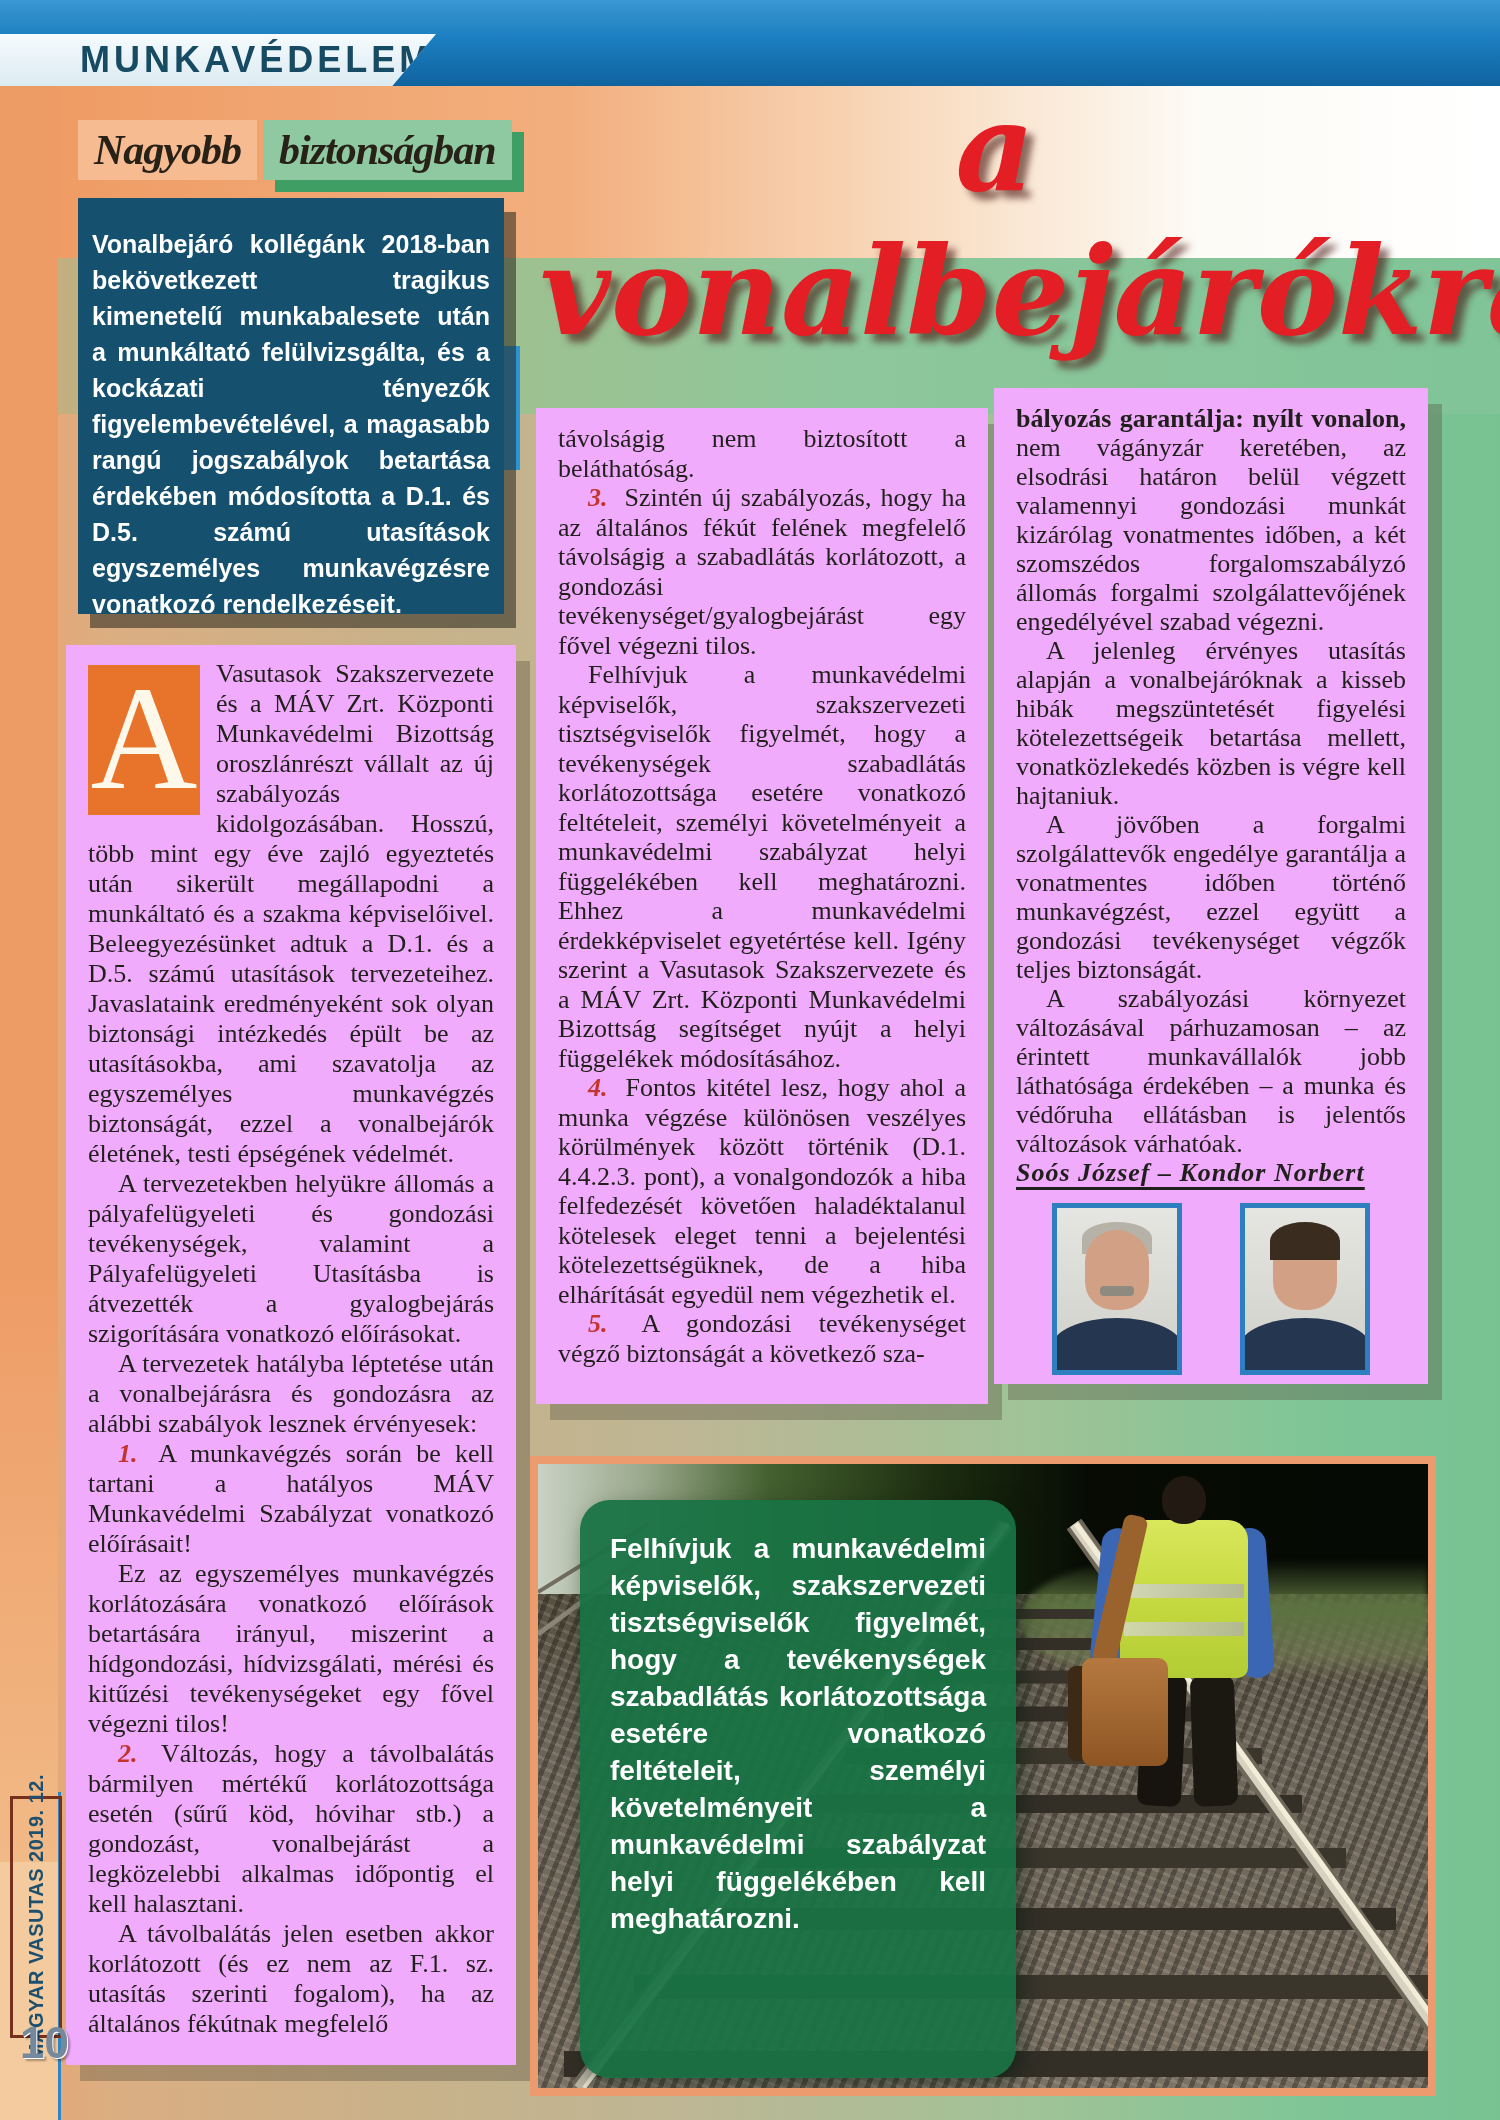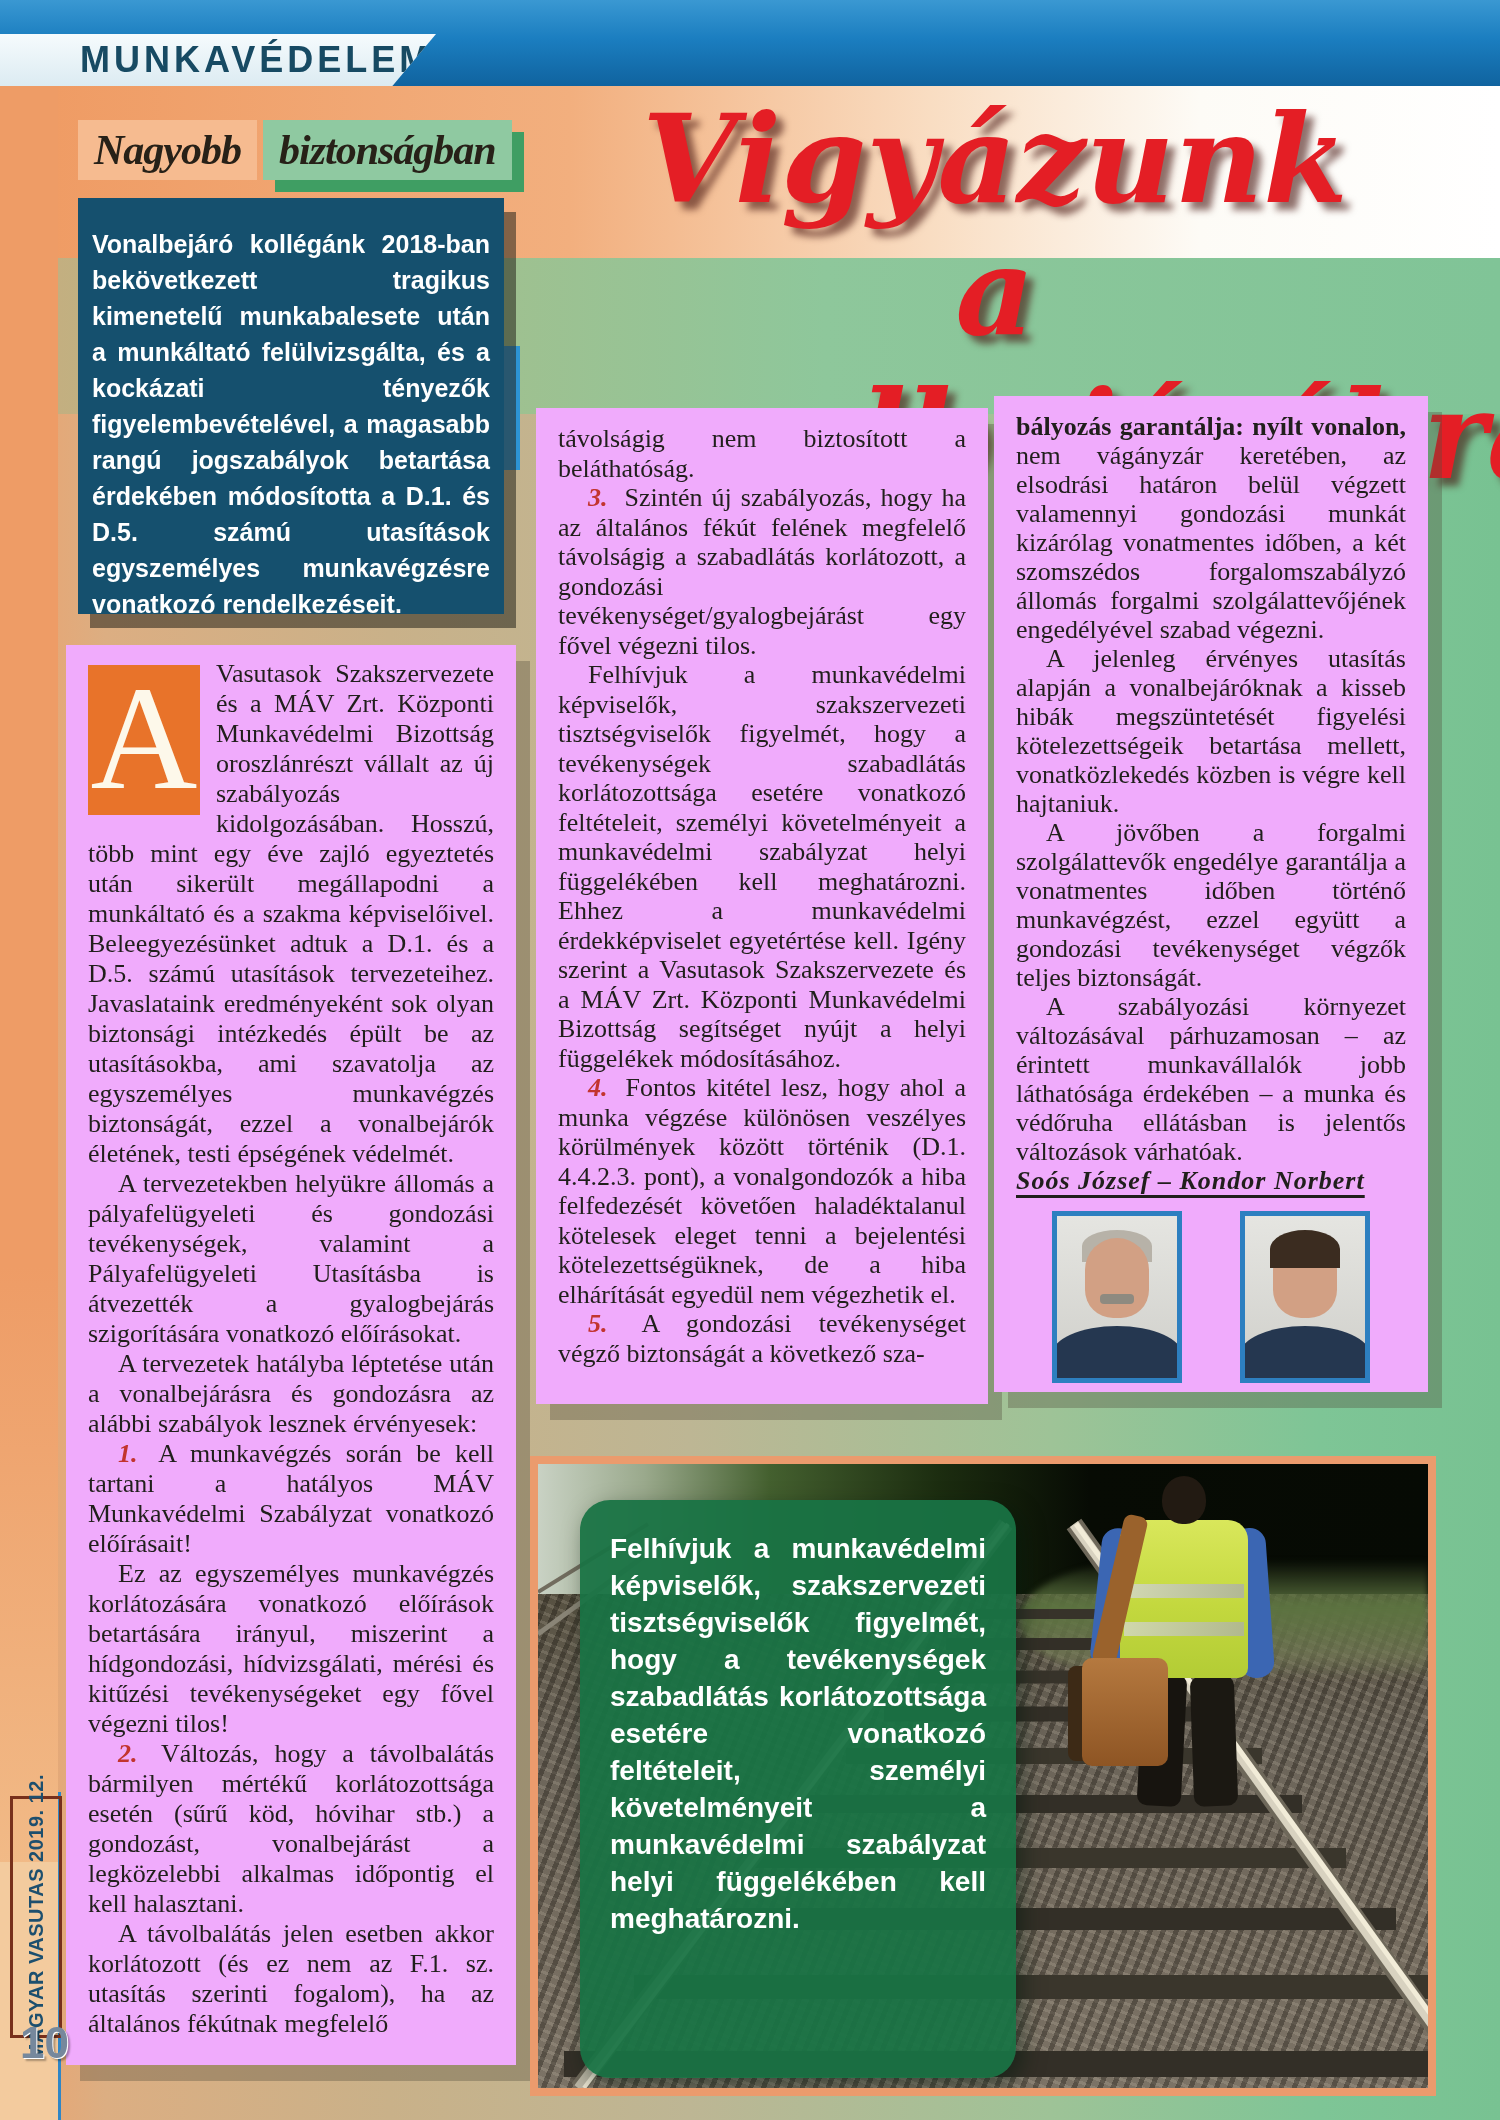--- a/index.html
+++ b/index.html
@@ -57,21 +57,21 @@
 
   .panel1{left:66px;top:645px;width:450px;height:1420px;padding:14px 22px 0 22px;}
   .panel1 p{font-size:26px;line-height:30px;}
   .dropcap{float:left;width:112px;height:150px;background:#e8732a;color:#fdf8ea;
          font-family:"Liberation Serif",serif;font-size:148px;line-height:146px;
          text-align:center;margin:6px 16px 4px 0;}
 
   .panel2{left:536px;top:408px;width:452px;height:996px;padding:16px 22px;}
   .panel2 p{font-size:26px;line-height:29.5px;}
 
-  .panel3{left:994px;top:396px;width:434px;height:996px;padding:16px 22px;}
+  .panel3{left:994px;top:388px;width:434px;height:996px;padding:16px 22px;}
   .panel3 p{font-size:26px;line-height:29px;}
   .author{margin-top:20px;text-align:center;font-family:Liberation Serif, serif;
          font-style:italic;font-weight:bold;font-size:32px;letter-spacing:1px;color:#3f3d35;
          text-decoration:underline;text-decoration-thickness:3px;text-underline-offset:6px;}
 
   .ports{display:flex;justify-content:center;gap:58px;margin-top:16px;}
   .portrait{width:120px;height:162px;border:5px solid #2d7fc0;position:relative;overflow:hidden;
          background:linear-gradient(180deg,#e5e5e1,#cfcfca);}
   .head{position:absolute;left:50%;transform:translateX(-50%);top:22px;width:64px;height:80px;
          background:#d2a084;border-radius:32px 32px 28px 28px;}
@@ -148,21 +148,20 @@
   <div class="section-strip">
     <span>MUNKAVÉDELEM</span>
   </div>
 
   <div class="kicker">
     <span class="kick-l">Nagyobb</span>
     <span class="kick-r">biztonságban</span>
   </div>
 
   <div class="title">
-    <span class="t1">Vigyázunk</span>
     <span class="t2">a vonalbejárókra</span>
   </div>
 
   <div class="lead-tab"></div>
   <div class="lead-box">
     <p>Vonalbejáró kollégánk 2018-ban bekövetkezett tragikus kimenetelű munkabalesete után a munkáltató felülvizsgálta, és a kockázati tényezők figyelembevételével, a magasabb rangú jogszabályok betartása érdekében módosította a D.1. és D.5. számú utasítások egyszemélyes munkavégzésre vonatkozó rendelkezéseit.</p>
   </div>
 
   <div class="panel panel1">
     <p class="first">

